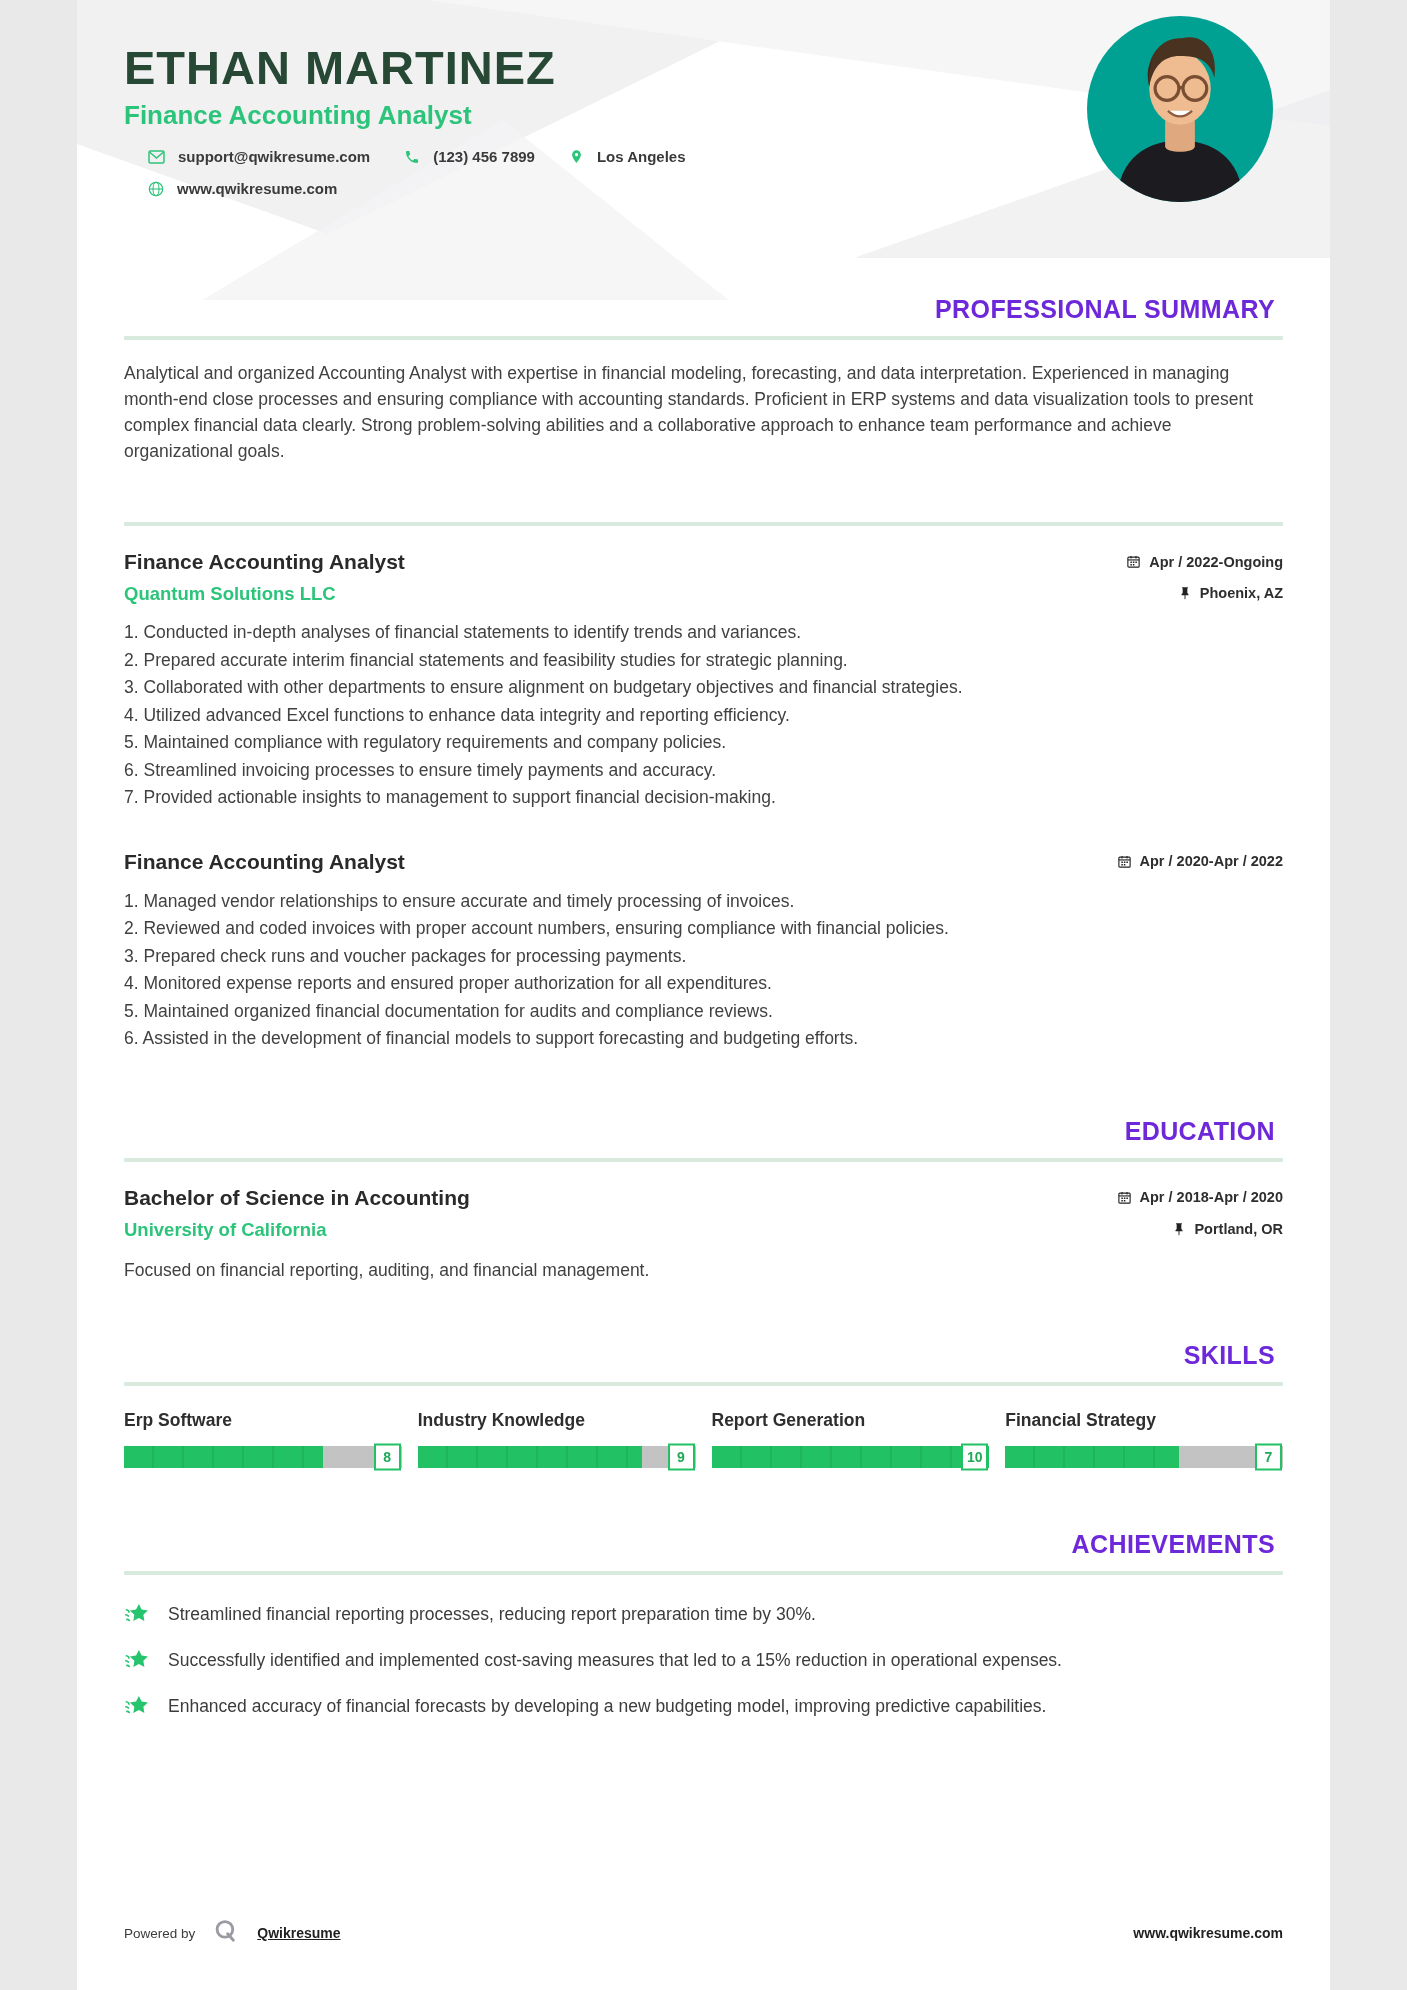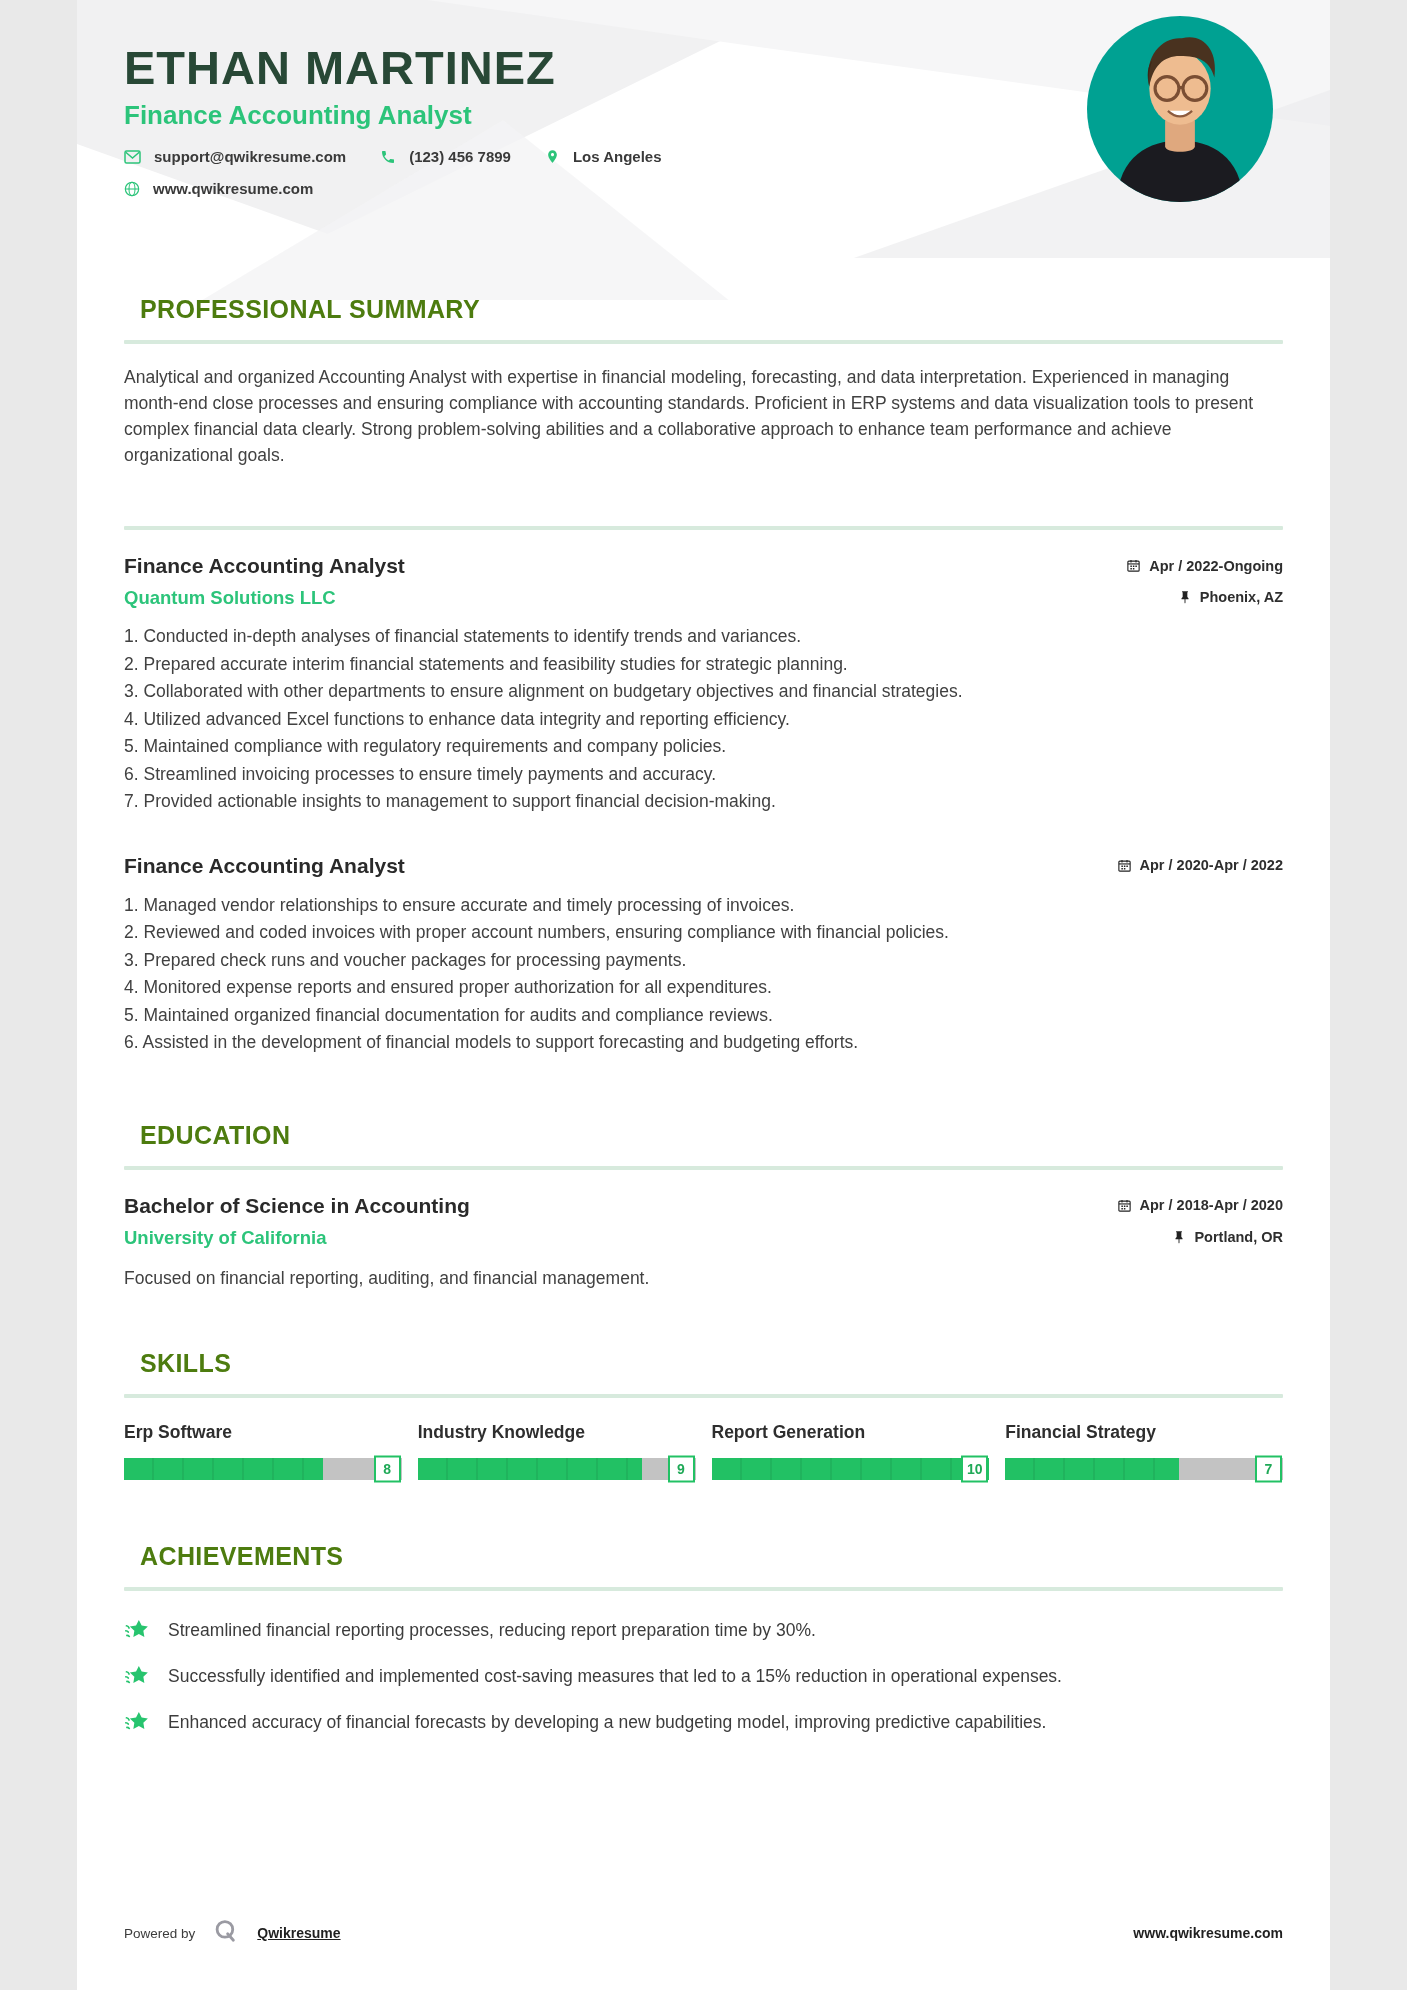--- a/index.html
+++ b/index.html
@@ -25,33 +25,33 @@
 
   .content{position:relative;padding:0 47px;}
 
   
   .hdr{padding-top:44px;position:relative;}
   .name{
     margin:0;font-size:47px;line-height:1.0;font-weight:800;
     letter-spacing:1px;color:#284836;
   }
   .role{margin-top:9px;font-size:26px;font-weight:700;color:#2cc47a;}
-  .crow{display:flex;align-items:center;gap:34px;margin-top:17px;}
+  .crow{display:flex;align-items:center;gap:34px;margin-top:17px;margin-left:24px;}
   .crow + .crow{margin-top:15px;}
   .citem{display:flex;align-items:center;gap:13px;font-size:15px;font-weight:600;color:#3a3a3a;}
   .cicon{color:#2cc47a;display:inline-flex;flex:0 0 auto;}
   .avatar{
     position:absolute;top:16px;right:10px;width:186px;height:186px;border-radius:50%;
     background:#00a192;overflow:hidden;
   }
 
   
   section{position:relative;}
   .sec-title{
-    margin:16px;font-size:25px;font-weight:800;color:#4d7c0f;letter-spacing:.4px;
+    margin:8px;font-size:25px;font-weight:800;color:#6d28d9;letter-spacing:.4px;text-align:right;
   }
   .divider{height:4px;background:#d7eadd;margin-top:12px;border-radius:1px;}
 
   .sec-summary{margin-top:98px;}
   .summary-text{margin:20px 0 0;font-size:17.5px;line-height:26px;color:#414141;}
 
   .sec-work{margin-top:58px;}
   .entry{margin-top:24px;}
   .entry + .entry{margin-top:38px;}
   .entry-head{display:flex;justify-content:space-between;align-items:baseline;}

